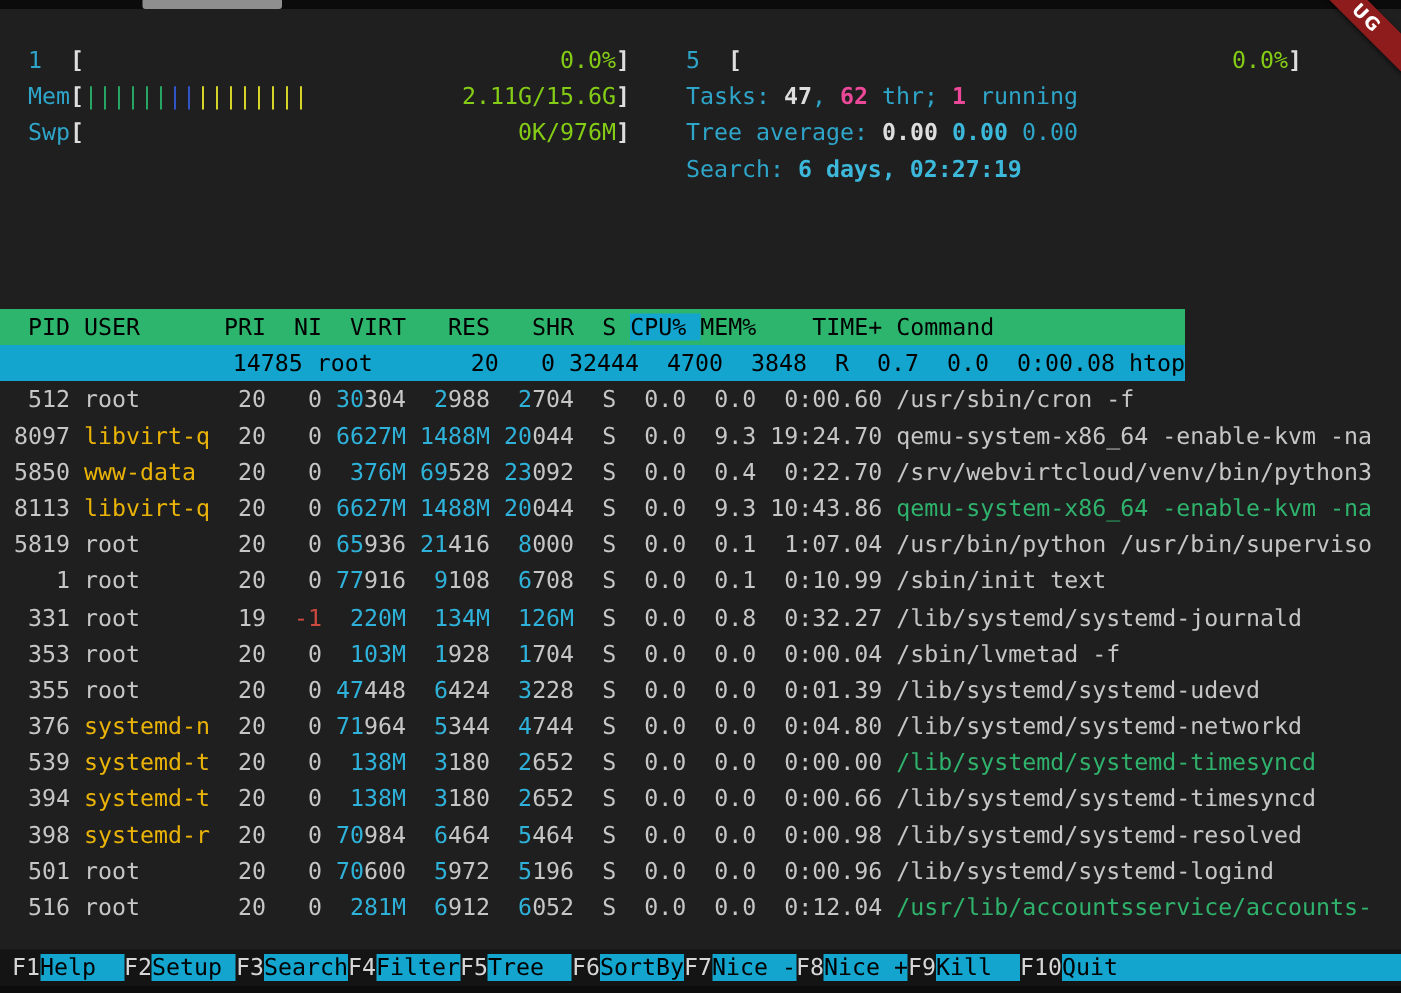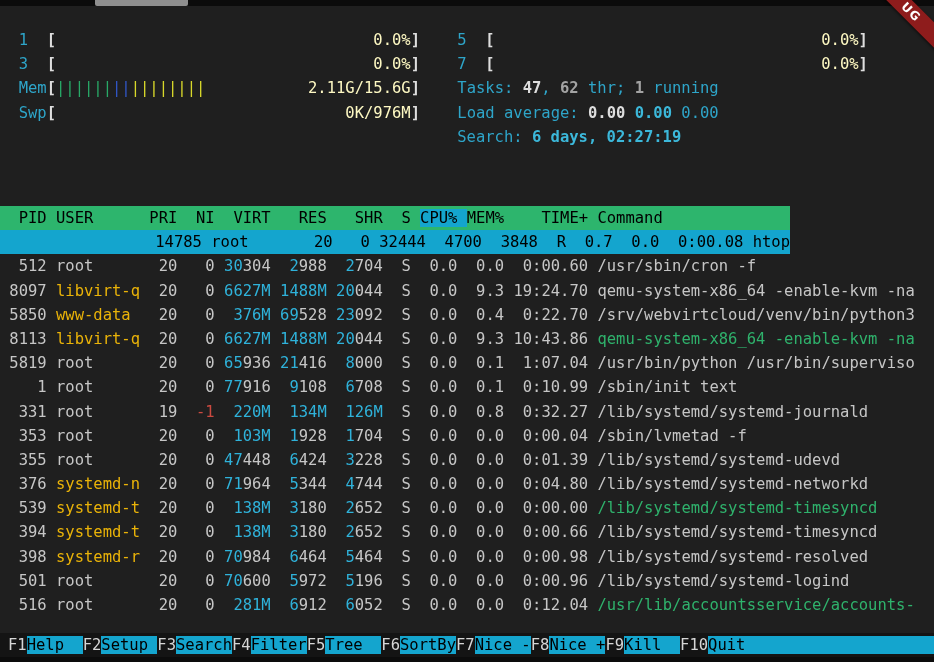--- a/index.html
+++ b/index.html
@@ -11,27 +11,27 @@
     transform:rotate(45deg);color:#ffffff;font-family:"DejaVu Sans",sans-serif;font-size:12px;
     font-weight:bold;text-align:center;line-height:18px;letter-spacing:1px;z-index:5;
     box-shadow:0 1px 3px rgba(0,0,0,.6);}
   .meters{position:absolute;top:28px;left:0;width:934px;}
   .ptable{position:absolute;top:206px;left:0;width:790px;}
   .fbar{position:absolute;top:633px;left:0;width:934px;height:24.2px;background:#141414;white-space:pre;padding-left:8px;}
   .bottomstrip{position:absolute;left:0;bottom:0;width:934px;height:5px;background:#0c0c0c;}
   .line{height:24.2px;white-space:pre;}
   .w{color:#c6c6c6}
   .wb{color:#dedede;font-weight:bold}
-  .dim{color:#fef9c3}
+  .dim{color:#84cc16}
   .udim{color:#eab308}
   .cy{color:#2ea5c9}
   .cyb{color:#3cb8da;font-weight:bold}
   .ncy{color:#2fb2da}
   .grn{color:#2fb26c}
-  .grnb{color:#a3a3a3;font-weight:bold}
+  .grnb{color:#ec4899;font-weight:bold}
   .red{color:#cc4a40}
   .mg{color:#28a967}
   .mb{color:#3157c8}
   .my{color:#d8d82b}
   .thead{background:#2db56d;}
   .thead span{color:#000000;}
   .hsort{background:#14a5ce;}
   .row.sel{background:#14a5ce;text-align:right;}
   .row.sel span{color:#000000 !important;}
   .fk-key{color:#d6d6d6;}
@@ -42,23 +42,22 @@
 
 <div class="screen">
   <div class="topstrip">
     <div class="handle"></div>
   </div>
   <div class="ribbon">
     <span>UG</span>
   </div>
   <div class="meters">
       <div class="line"><span class="cy">  1</span><span>  </span><span class="wb">[</span><span>                                  </span><span class="dim">0.0%</span><span class="wb">]</span><span>    </span><span class="cy">5</span><span>  </span><span class="wb">[</span><span>                                   </span><span class="dim">0.0%</span><span class="wb">]</span></div>
-      <div class="line"><span class="cy">  3</span><span>  </span><span class="wb">[</span><span>                                  </span><span class="dim">0.0%</span><span class="wb">]</span><span>    </span><span class="cy">7</span><span>  </span><span class="wb">[</span><span>                                   </span><span class="dim">0.0%</span><span class="wb">]</span></div>
       <div class="line"><span class="cy">  Mem</span><span class="wb">[</span><span class="mg">||||||</span><span class="mb">||</span><span class="my">||||||||</span><span>           </span><span class="dim">2.11G/15.6G</span><span class="wb">]</span><span>    </span><span class="cy">Tasks: </span><span class="wb">47</span><span class="cy">, </span><span class="grnb">62</span><span class="cy"> thr; </span><span class="grnb">1</span><span class="cy"> running</span></div>
-      <div class="line"><span class="cy">  Swp</span><span class="wb">[</span><span>                               </span><span class="dim">0K/976M</span><span class="wb">]</span><span>    </span><span class="cy">Load average: </span><span class="wb">0.00</span><span> </span><span class="cyb">0.00</span><span> </span><span class="cy">0.00</span></div>
+      <div class="line"><span class="cy">  Swp</span><span class="wb">[</span><span>                               </span><span class="dim">0K/976M</span><span class="wb">]</span><span>    </span><span class="cy">Tree average: </span><span class="wb">0.00</span><span> </span><span class="cyb">0.00</span><span> </span><span class="cy">0.00</span></div>
       <div class="line"><span>                                                 </span><span class="cy">Search: </span><span class="cyb">6 days, 02:27:19</span></div>
     </div>
   <div class="ptable">
       <div class="line thead"><span>  PID</span><span> </span><span>USER     </span><span> </span><span>PRI</span><span> </span><span> NI</span><span> </span><span> VIRT</span><span> </span><span>  RES</span><span> </span><span>  SHR</span><span>  </span><span>S</span><span> </span><span class="hsort">CPU% </span><span>MEM%</span><span> </span><span>   TIME+</span><span> </span><span>Command</span></div>
       <div class="line row sel"><span class="w">14785</span><span> </span><span class="w">root     </span><span> </span><span class="w"> 20</span><span> </span><span class="w">  0</span><span> </span><span class="w">32444</span><span> </span><span class="w"> 4700</span><span> </span><span class="w"> 3848</span><span>  </span><span class="w">R</span><span> </span><span class="w"> 0.7</span><span> </span><span class="w"> 0.0</span><span> </span><span class="w"> 0:00.08</span><span> </span><span class="w">htop</span></div>
       <div class="line row"><span class="w">  512</span><span> </span><span class="w">root     </span><span> </span><span class="w"> 20</span><span> </span><span class="w">  0</span><span> </span><span class="ncy">30</span><span class="w">304</span><span> </span><span class="ncy"> 2</span><span class="w">988</span><span> </span><span class="ncy"> 2</span><span class="w">704</span><span>  </span><span class="w">S</span><span> </span><span class="w"> 0.0</span><span> </span><span class="w"> 0.0</span><span> </span><span class="w"> 0:00.60</span><span> </span><span class="w">/usr/sbin/cron -f</span></div>
       <div class="line row"><span class="w"> 8097</span><span> </span><span class="udim">libvirt-q</span><span> </span><span class="w"> 20</span><span> </span><span class="w">  0</span><span> </span><span class="ncy">6627M</span><span> </span><span class="ncy">1488M</span><span> </span><span class="ncy">20</span><span class="w">044</span><span>  </span><span class="w">S</span><span> </span><span class="w"> 0.0</span><span> </span><span class="w"> 9.3</span><span> </span><span class="w">19:24.70</span><span> </span><span class="w">qemu-system-x86_64 -enable-kvm -na</span></div>
       <div class="line row"><span class="w"> 5850</span><span> </span><span class="udim">www-data </span><span> </span><span class="w"> 20</span><span> </span><span class="w">  0</span><span> </span><span class="ncy"> 376M</span><span> </span><span class="ncy">69</span><span class="w">528</span><span> </span><span class="ncy">23</span><span class="w">092</span><span>  </span><span class="w">S</span><span> </span><span class="w"> 0.0</span><span> </span><span class="w"> 0.4</span><span> </span><span class="w"> 0:22.70</span><span> </span><span class="w">/srv/webvirtcloud/venv/bin/python3</span></div>
       <div class="line row"><span class="w"> 8113</span><span> </span><span class="udim">libvirt-q</span><span> </span><span class="w"> 20</span><span> </span><span class="w">  0</span><span> </span><span class="ncy">6627M</span><span> </span><span class="ncy">1488M</span><span> </span><span class="ncy">20</span><span class="w">044</span><span>  </span><span class="w">S</span><span> </span><span class="w"> 0.0</span><span> </span><span class="w"> 9.3</span><span> </span><span class="w">10:43.86</span><span> </span><span class="grn">qemu-system-x86_64 -enable-kvm -na</span></div>
       <div class="line row"><span class="w"> 5819</span><span> </span><span class="w">root     </span><span> </span><span class="w"> 20</span><span> </span><span class="w">  0</span><span> </span><span class="ncy">65</span><span class="w">936</span><span> </span><span class="ncy">21</span><span class="w">416</span><span> </span><span class="ncy"> 8</span><span class="w">000</span><span>  </span><span class="w">S</span><span> </span><span class="w"> 0.0</span><span> </span><span class="w"> 0.1</span><span> </span><span class="w"> 1:07.04</span><span> </span><span class="w">/usr/bin/python /usr/bin/superviso</span></div>

